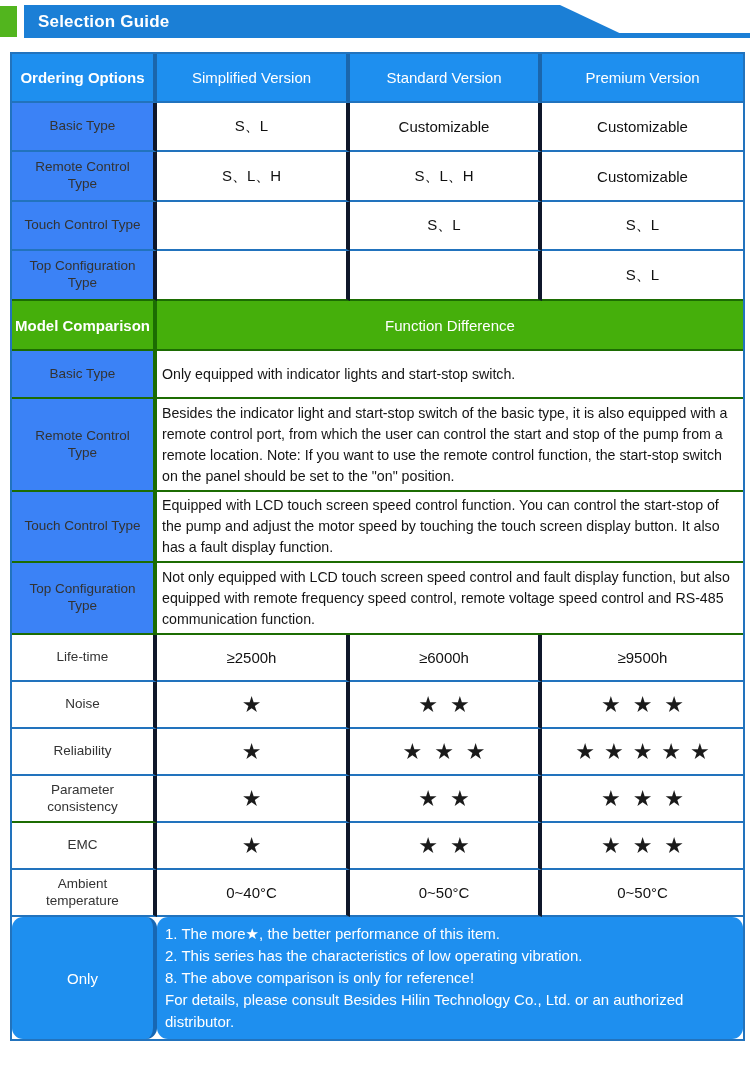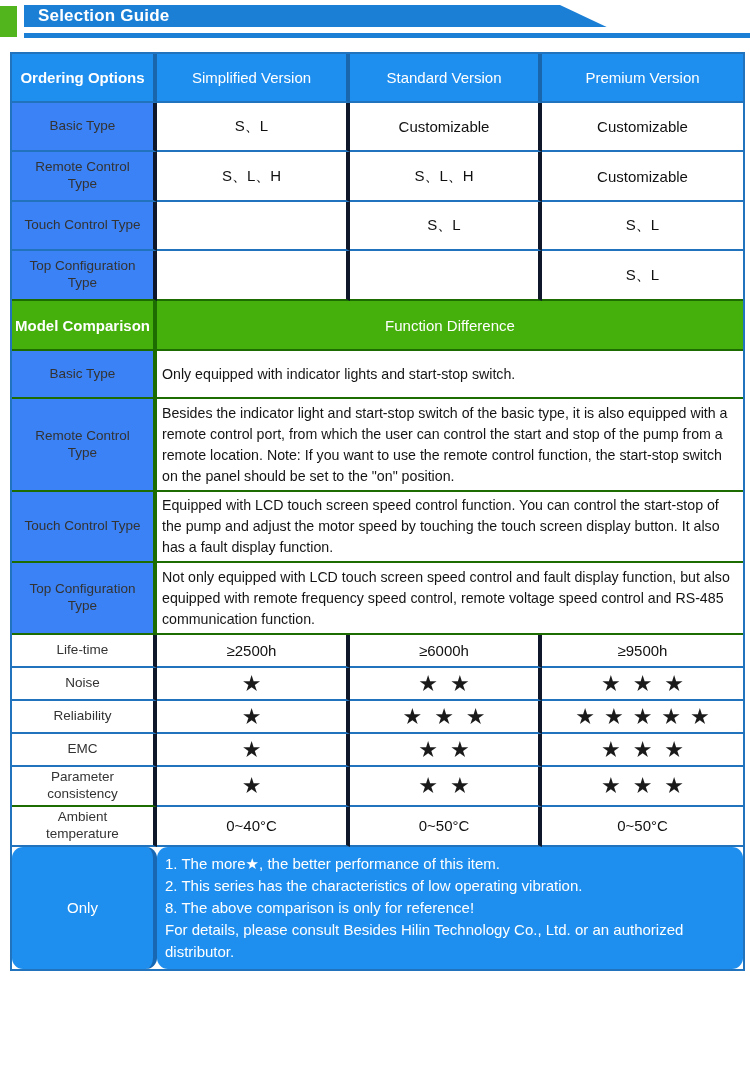--- a/index.html
+++ b/index.html
@@ -2,21 +2,21 @@
 <html><head>
 <meta charset="utf-8">
 <style>
   html,body{margin:0;padding:0;background:#ffffff;}
   body{width:750px;height:1079px;font-family:"Liberation Sans",sans-serif;position:relative;overflow:hidden;}
   .page{position:absolute;inset:0;}
 
   
   .accent-sq{position:absolute;left:0;top:6px;width:17px;height:31px;background:#52b51e;}
   .ribbon-line{position:absolute;left:24px;top:33px;right:0;height:5px;background:#1b7fd6;}
-  .ribbon{position:absolute;left:24px;top:5px;width:606px;height:22px;background:#1b7fd6;
+  .ribbon{position:absolute;left:24px;top:5px;width:606px;height:33px;background:#1b7fd6;
           clip-path:polygon(0 0,536px 0,606px 33px,0 33px);
           display:flex;align-items:center;}
   .ribbon .title{color:#fff;font-size:17px;font-weight:bold;padding-left:14px;letter-spacing:.2px;}
 
   
   table.sel{position:absolute;left:10px;top:52px;width:731px;border-collapse:separate;border-spacing:0;
             border:2px solid #2273bd;table-layout:fixed;}
   td{border-right:4px solid #0f172a;border-bottom:2px solid #2273bd;text-align:center;vertical-align:middle;
      font-size:15px;color:#111;overflow:hidden;}
   tr td:last-child{border-right:none;}
@@ -52,21 +52,21 @@
   td.glbl{border-bottom-color:#1c6c02 !important;}
 
   
   tr.rn td{background:#1e8fef;color:#fff;border-right-color:#1767b3;border-radius:11px;}
   td.notes-label{font-size:15px;}
   td.notes-body{text-align:left;font-size:15px;line-height:22px;padding:6px 10px 6px 8px;}
   .note-line{white-space:normal;}
 
   
   tr.h49{height:49px;} tr.h50{height:50px;} tr.h48{height:48px;} tr.h93{height:93px;}
-  tr.h68{height:68px;} tr.h72{height:72px;} tr.h46{height:46px;} tr.h45{height:33px;} tr.h119{height:119px;}
+  tr.h68{height:68px;} tr.h72{height:72px;} tr.h46{height:46px;} tr.h45{height:47px;} tr.h119{height:119px;}
 </style>
 </head>
 <body>
 
 <div class="page">
 
   <div class="accent-sq"></div>
   <div class="ribbon-line"></div>
   <div class="ribbon">
     <span class="title">Selection Guide</span>
@@ -157,28 +157,28 @@
     </tr>
 
     <tr class="h45">
       <td class="wlbl">Reliability</td>
       <td class="stars">★</td>
       <td class="stars">★★★</td>
       <td class="stars stars5">★★★★★</td>
     </tr>
 
     <tr class="h45">
+      <td class="wlbl glbl">Parameter consistency</td>
+      <td class="stars">★</td>
+      <td class="stars">★★</td>
+      <td class="stars">★★★</td>
+    </tr>
+
+    <tr class="h45">
       <td class="wlbl">EMC</td>
-      <td class="stars">★</td>
-      <td class="stars">★★</td>
-      <td class="stars">★★★</td>
-    </tr>
-
-    <tr class="h45">
-      <td class="wlbl glbl">Parameter consistency</td>
       <td class="stars">★</td>
       <td class="stars">★★</td>
       <td class="stars">★★★</td>
     </tr>
 
     <tr class="h45">
       <td class="wlbl">Ambient temperature</td>
       <td>0~40°C</td>
       <td>0~50°C</td>
       <td>0~50°C</td>

